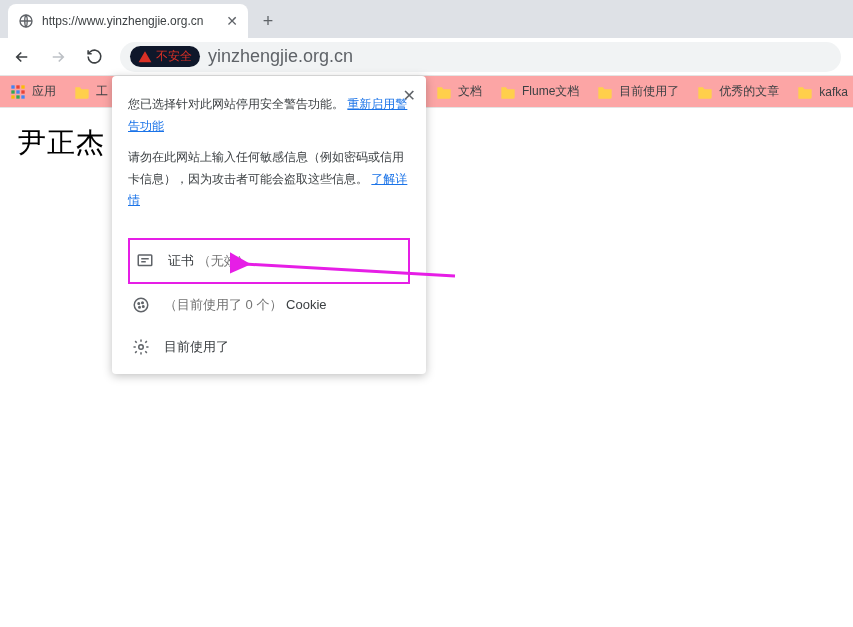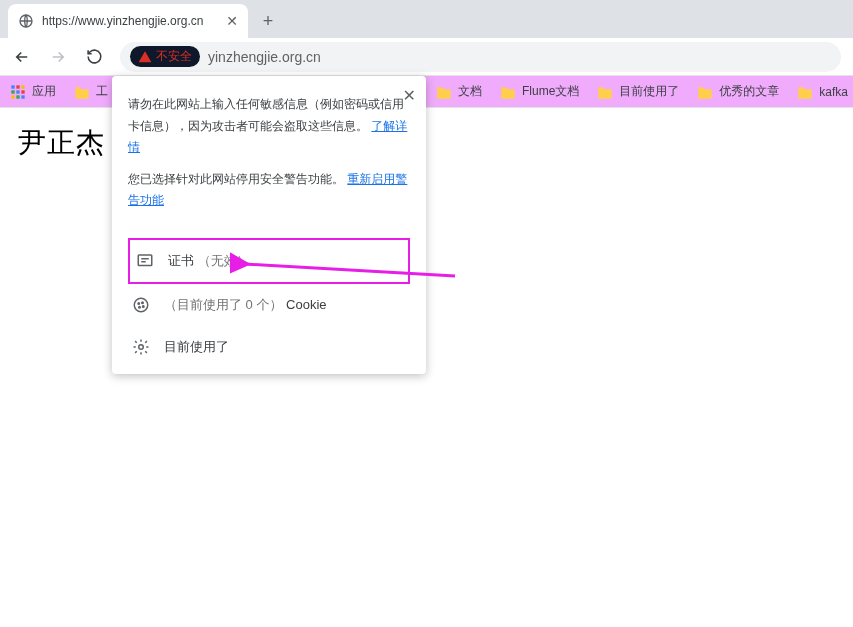--- a/index.html
+++ b/index.html
@@ -13,24 +13,24 @@
     .tab .close-x { font-size: 14px; color: #5f6368; }
     .new-tab-btn { width: 28px; height: 28px; display: flex; align-items: center; justify-content: center; color: #5f6368; font-size: 18px; margin-left: 6px; margin-bottom: 3px; }
 
     
     .toolbar { height: 38px; background: #fff; border-bottom: 1px solid #e4e4e4; display: flex; align-items: center; padding: 0 6px; gap: 4px; }
     .nav-btn { width: 32px; height: 32px; display: flex; align-items: center; justify-content: center; color: #5f6368; border-radius: 50%; }
     .nav-btn.enabled { color: #3c4043; }
     .omnibox { flex: 1; height: 30px; background: #f1f3f4; border-radius: 15px; display: flex; align-items: center; padding: 0 10px; gap: 8px; font-size: 14px; color: #202124; margin: 0 6px; }
     .sec-chip { display: flex; align-items: center; gap: 4px; background: #0f172a; border-radius: 12px; padding: 2px 8px; font-size: 12px; }
     .sec-chip .label { color: #d93025; }
-    .url-text { color: #5f6368; font-size: 14px; }
-
-    
-    .bookmarks { height: 32px; background: #f0abfc; border-bottom: 1px solid #e4e4e4; display: flex; align-items: center; padding: 0 10px; gap: 18px; font-size: 12px; color: #3c4043; }
+    .url-text { color: #5f6368; font-size: 18px; }
+
+    
+    .bookmarks { height: 32px; background: #fca5a5; border-bottom: 1px solid #e4e4e4; display: flex; align-items: center; padding: 0 10px; gap: 18px; font-size: 12px; color: #3c4043; }
     .bm-item { display: flex; align-items: center; gap: 6px; white-space: nowrap; }
     .bm-folder { width: 16px; height: 14px; }
     .apps-icon { width: 16px; height: 16px; }
 
     
     .page { position: relative; }
     .page-heading { font-size: 28px; font-weight: 400; color: #000; padding: 16px 18px; letter-spacing: 1px; }
 
     
     .popover {
@@ -147,26 +147,26 @@
   </div>
 </div>
 
 <div class="page">
   <div class="page-heading">尹正杰</div>
 </div>
 
 <div class="popover">
   <span class="close">✕</span>
   <p>
+    <span>您已选择针对此网站停用安全警告功能。</span>
+    <a class="link" href="#">重新启用警告功能</a>
+  </p>
+  <p>
     <span>请勿在此网站上输入任何敏感信息（例如密码或信用卡信息），因为攻击者可能会盗取这些信息。</span>
     <a class="link" href="#">了解详情</a>
-  </p>
-  <p>
-    <span>您已选择针对此网站停用安全警告功能。</span>
-    <a class="link" href="#">重新启用警告功能</a>
   </p>
 
   <div class="options">
     <div class="cert-box">
       <div class="opt-row">
         <svg class="opt-icon" viewBox="0 0 24 24" fill="none" stroke="currentColor" stroke-width="2">
             <rect x="3" y="4" width="18" height="14" rx="1"></rect>
             <path d="M7 9h10M7 13h6"></path>
           </svg>
         <span><span>证书 </span><span class="muted">（无效）</span></span>

